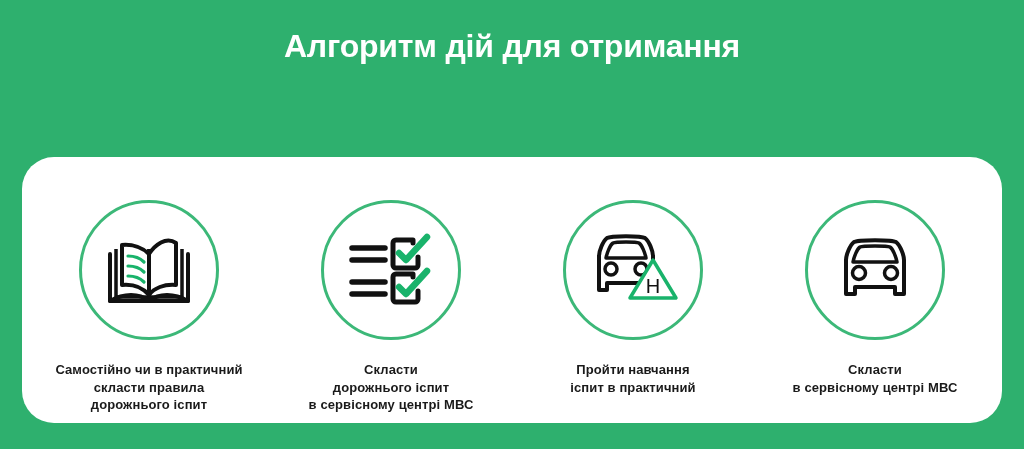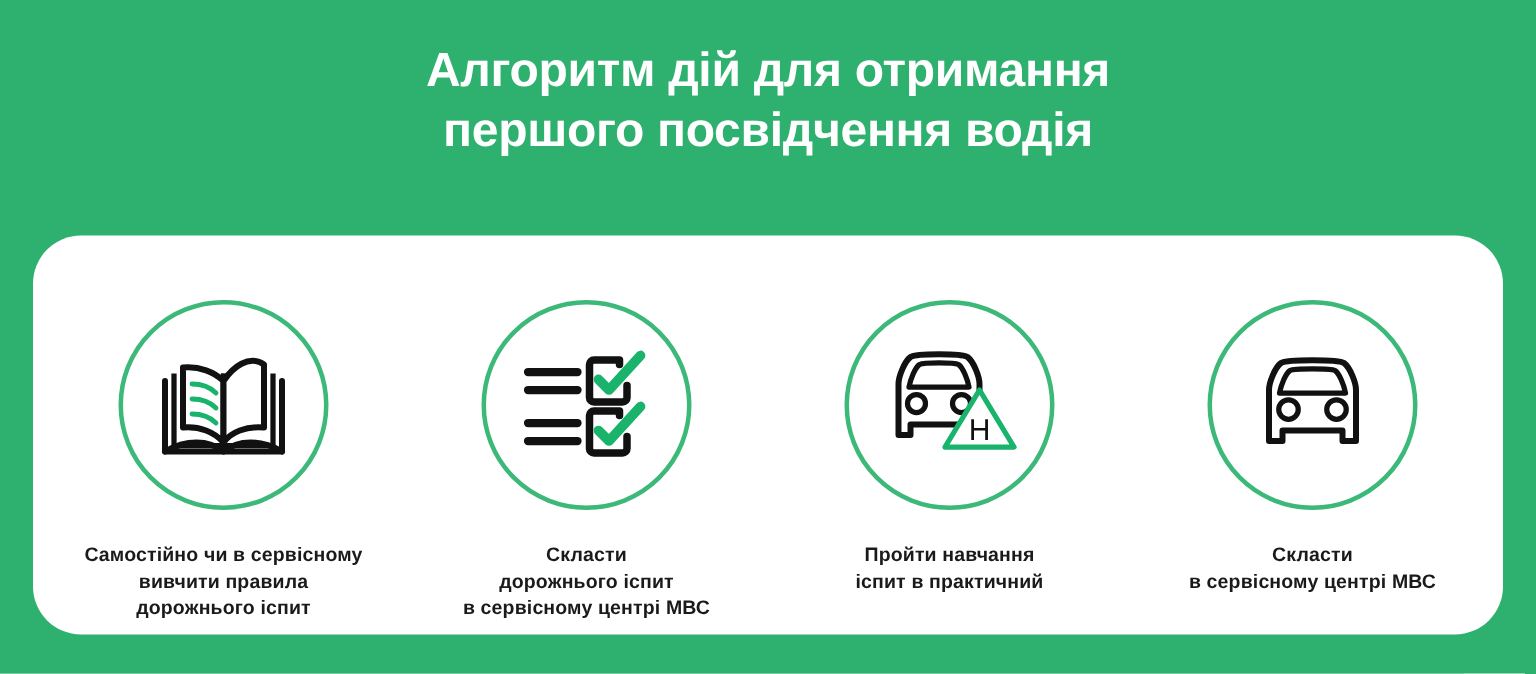--- a/index.html
+++ b/index.html
@@ -99,21 +99,20 @@
     display: block;
   }
 </style>
 </head>
 <body>
 
 <div id="infographic">
 
   <div class="title-block">
     <span class="title-line">Алгоритм дій для отримання</span>
-    <span class="title-line">першого посвідчення водія</span>
   </div>
 
   <div class="card">
     <div class="steps">
 
       <div class="step">
         <div class="icon-circle">
           <span>
             <svg width="86" height="78" viewBox="0 0 86 78" fill="none" xmlns="http://www.w3.org/2000/svg">
 
@@ -131,22 +130,22 @@
 
               <path d="M22 25 C28 25 34 27 38 31" stroke="#19b36b" stroke-width="3.2" stroke-linecap="round" fill="none"></path>
               <path d="M22 35 C28 35 34 37 38 41" stroke="#19b36b" stroke-width="3.2" stroke-linecap="round" fill="none"></path>
               <path d="M22 45 C28 45 34 47 38 51" stroke="#19b36b" stroke-width="3.2" stroke-linecap="round" fill="none"></path>
 
               <path d="M4 70 C18 62 33 62 43 70 C53 62 68 62 82 70" stroke="#111111" stroke-width="4" stroke-linejoin="round" stroke-linecap="round" fill="none"></path>
             </svg>
           </span>
         </div>
         <div class="caption">
-          <span>Самостійно чи в сервісному</span>
-          <span>вивчити правила</span>
+          <span>Самостійно чи в практичний</span>
+          <span>скласти правила</span>
           <span>дорожнього іспит</span>
         </div>
       </div>
 
       <div class="step">
         <div class="icon-circle">
           <span>
             <svg width="84" height="76" viewBox="0 0 84 76" fill="none" xmlns="http://www.w3.org/2000/svg">
 
               <path d="M3 16 H36" stroke="#111111" stroke-width="5.5" stroke-linecap="round"></path>

